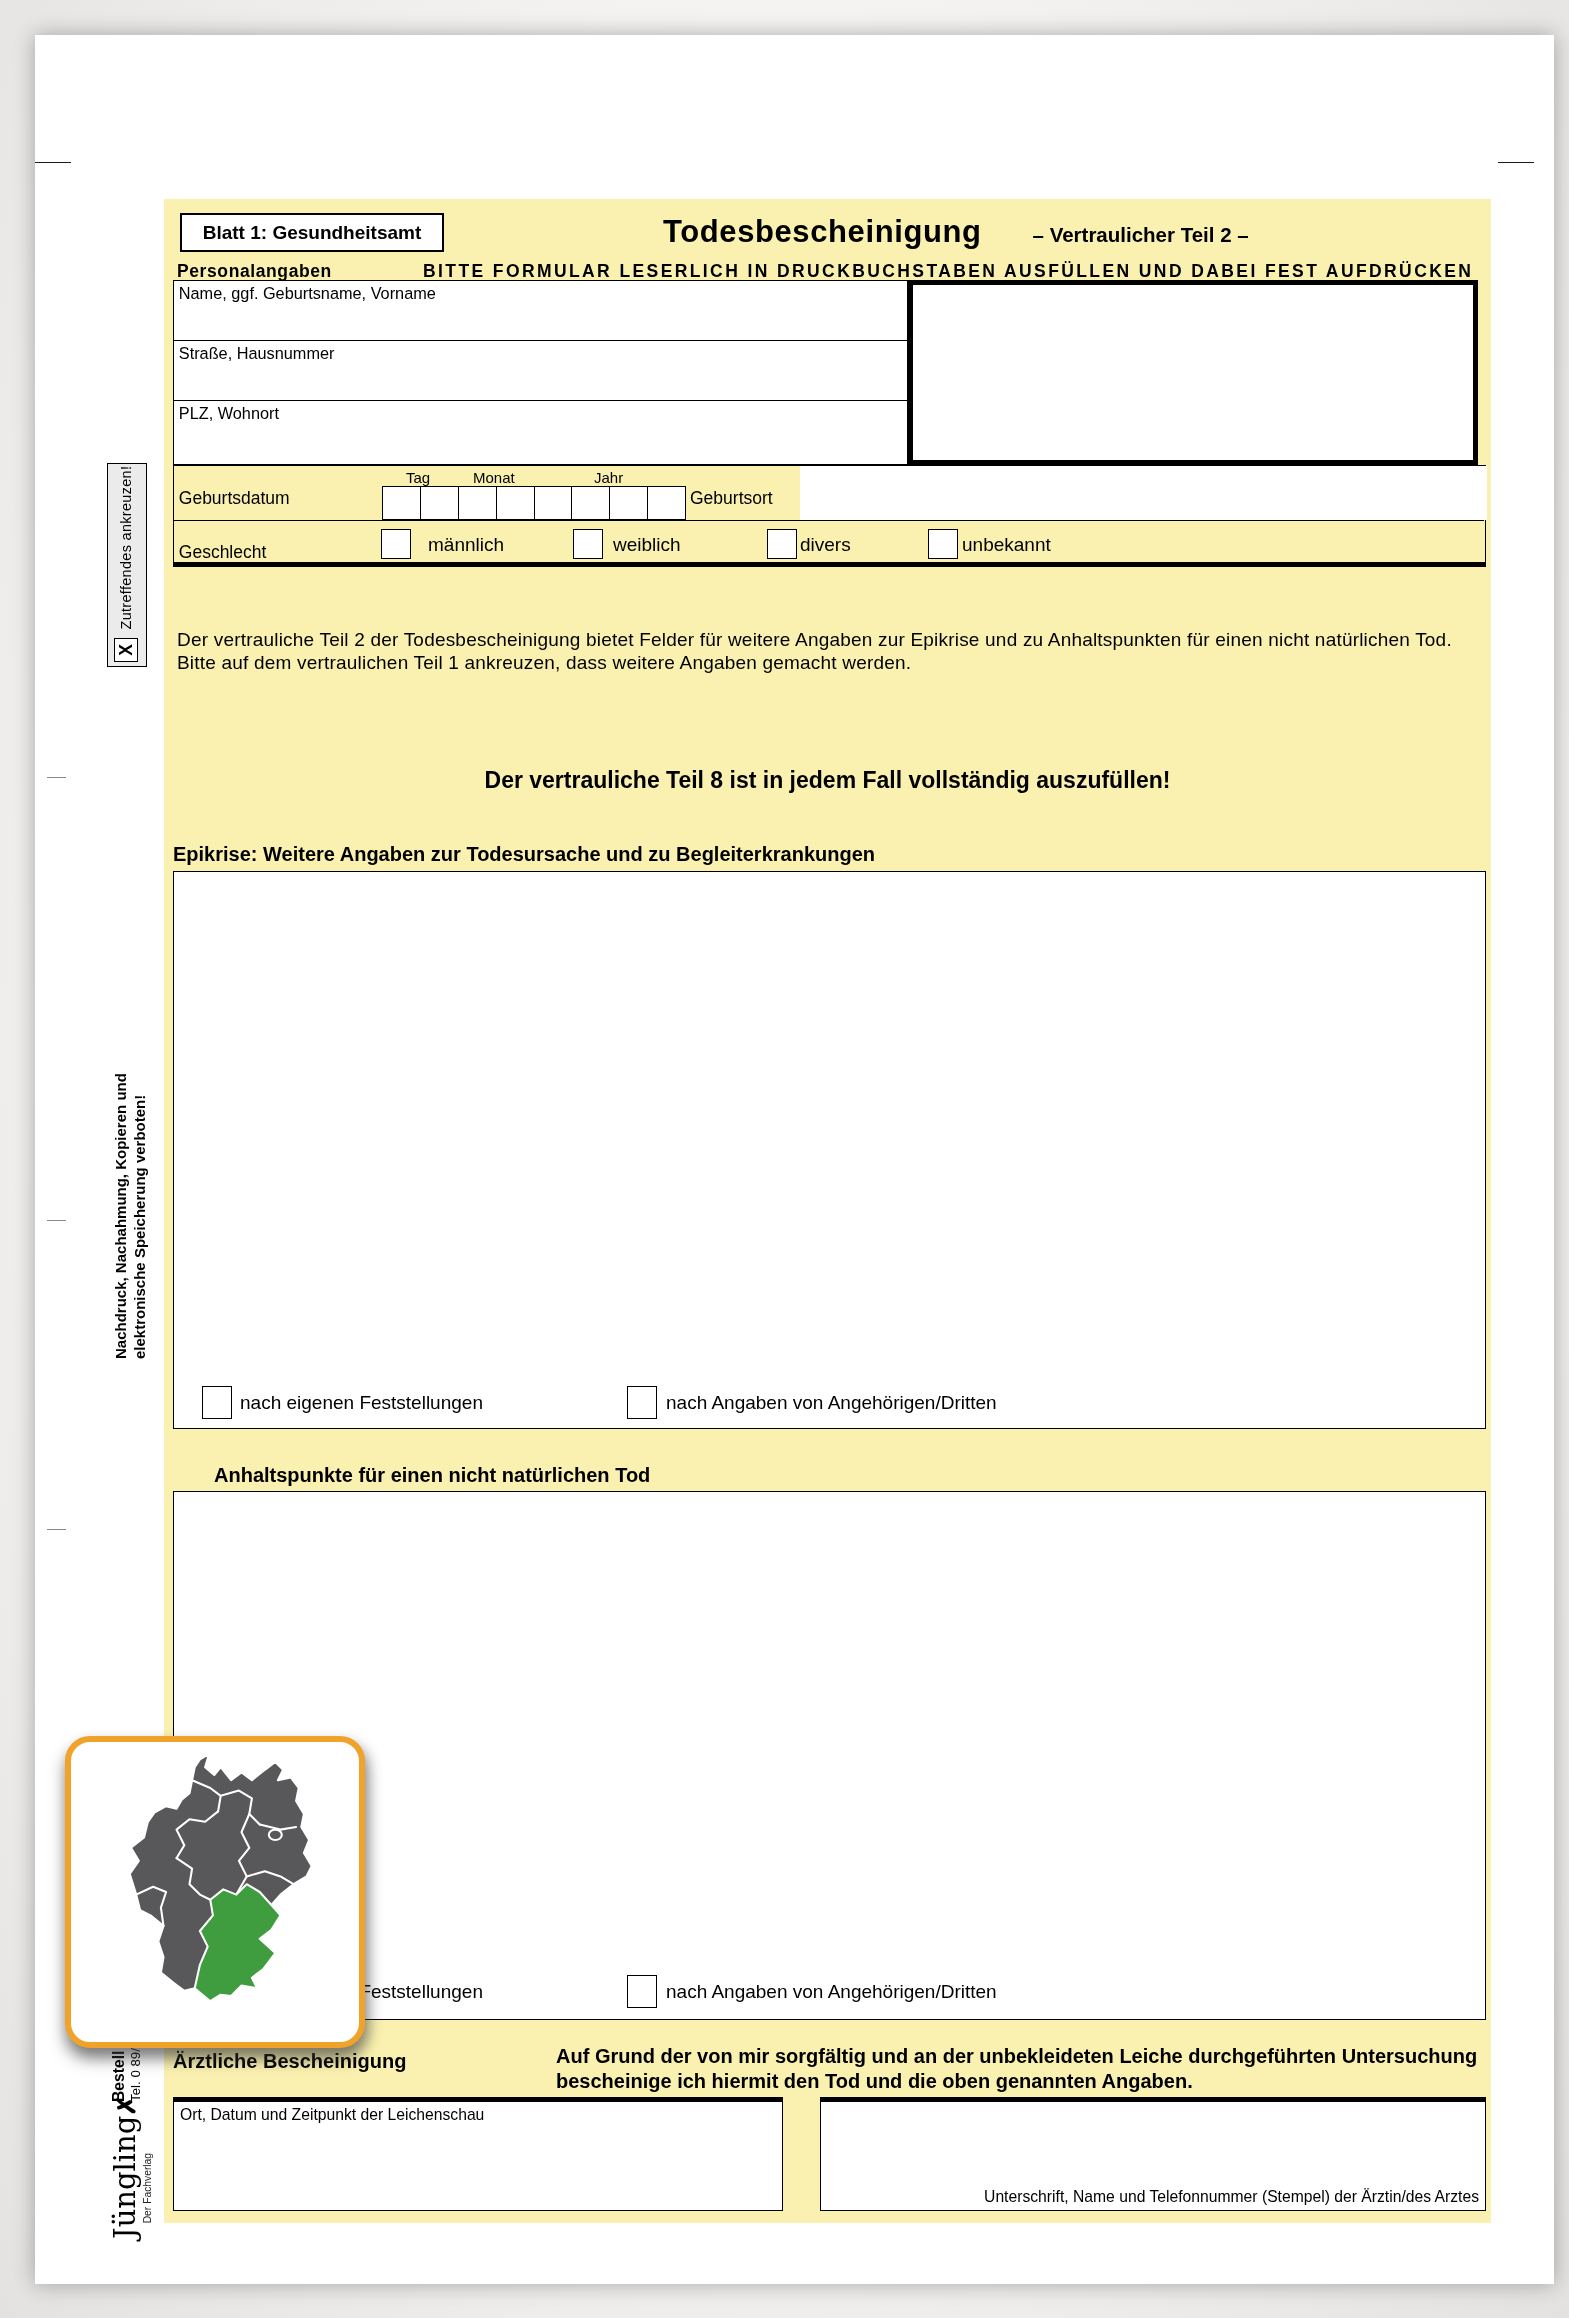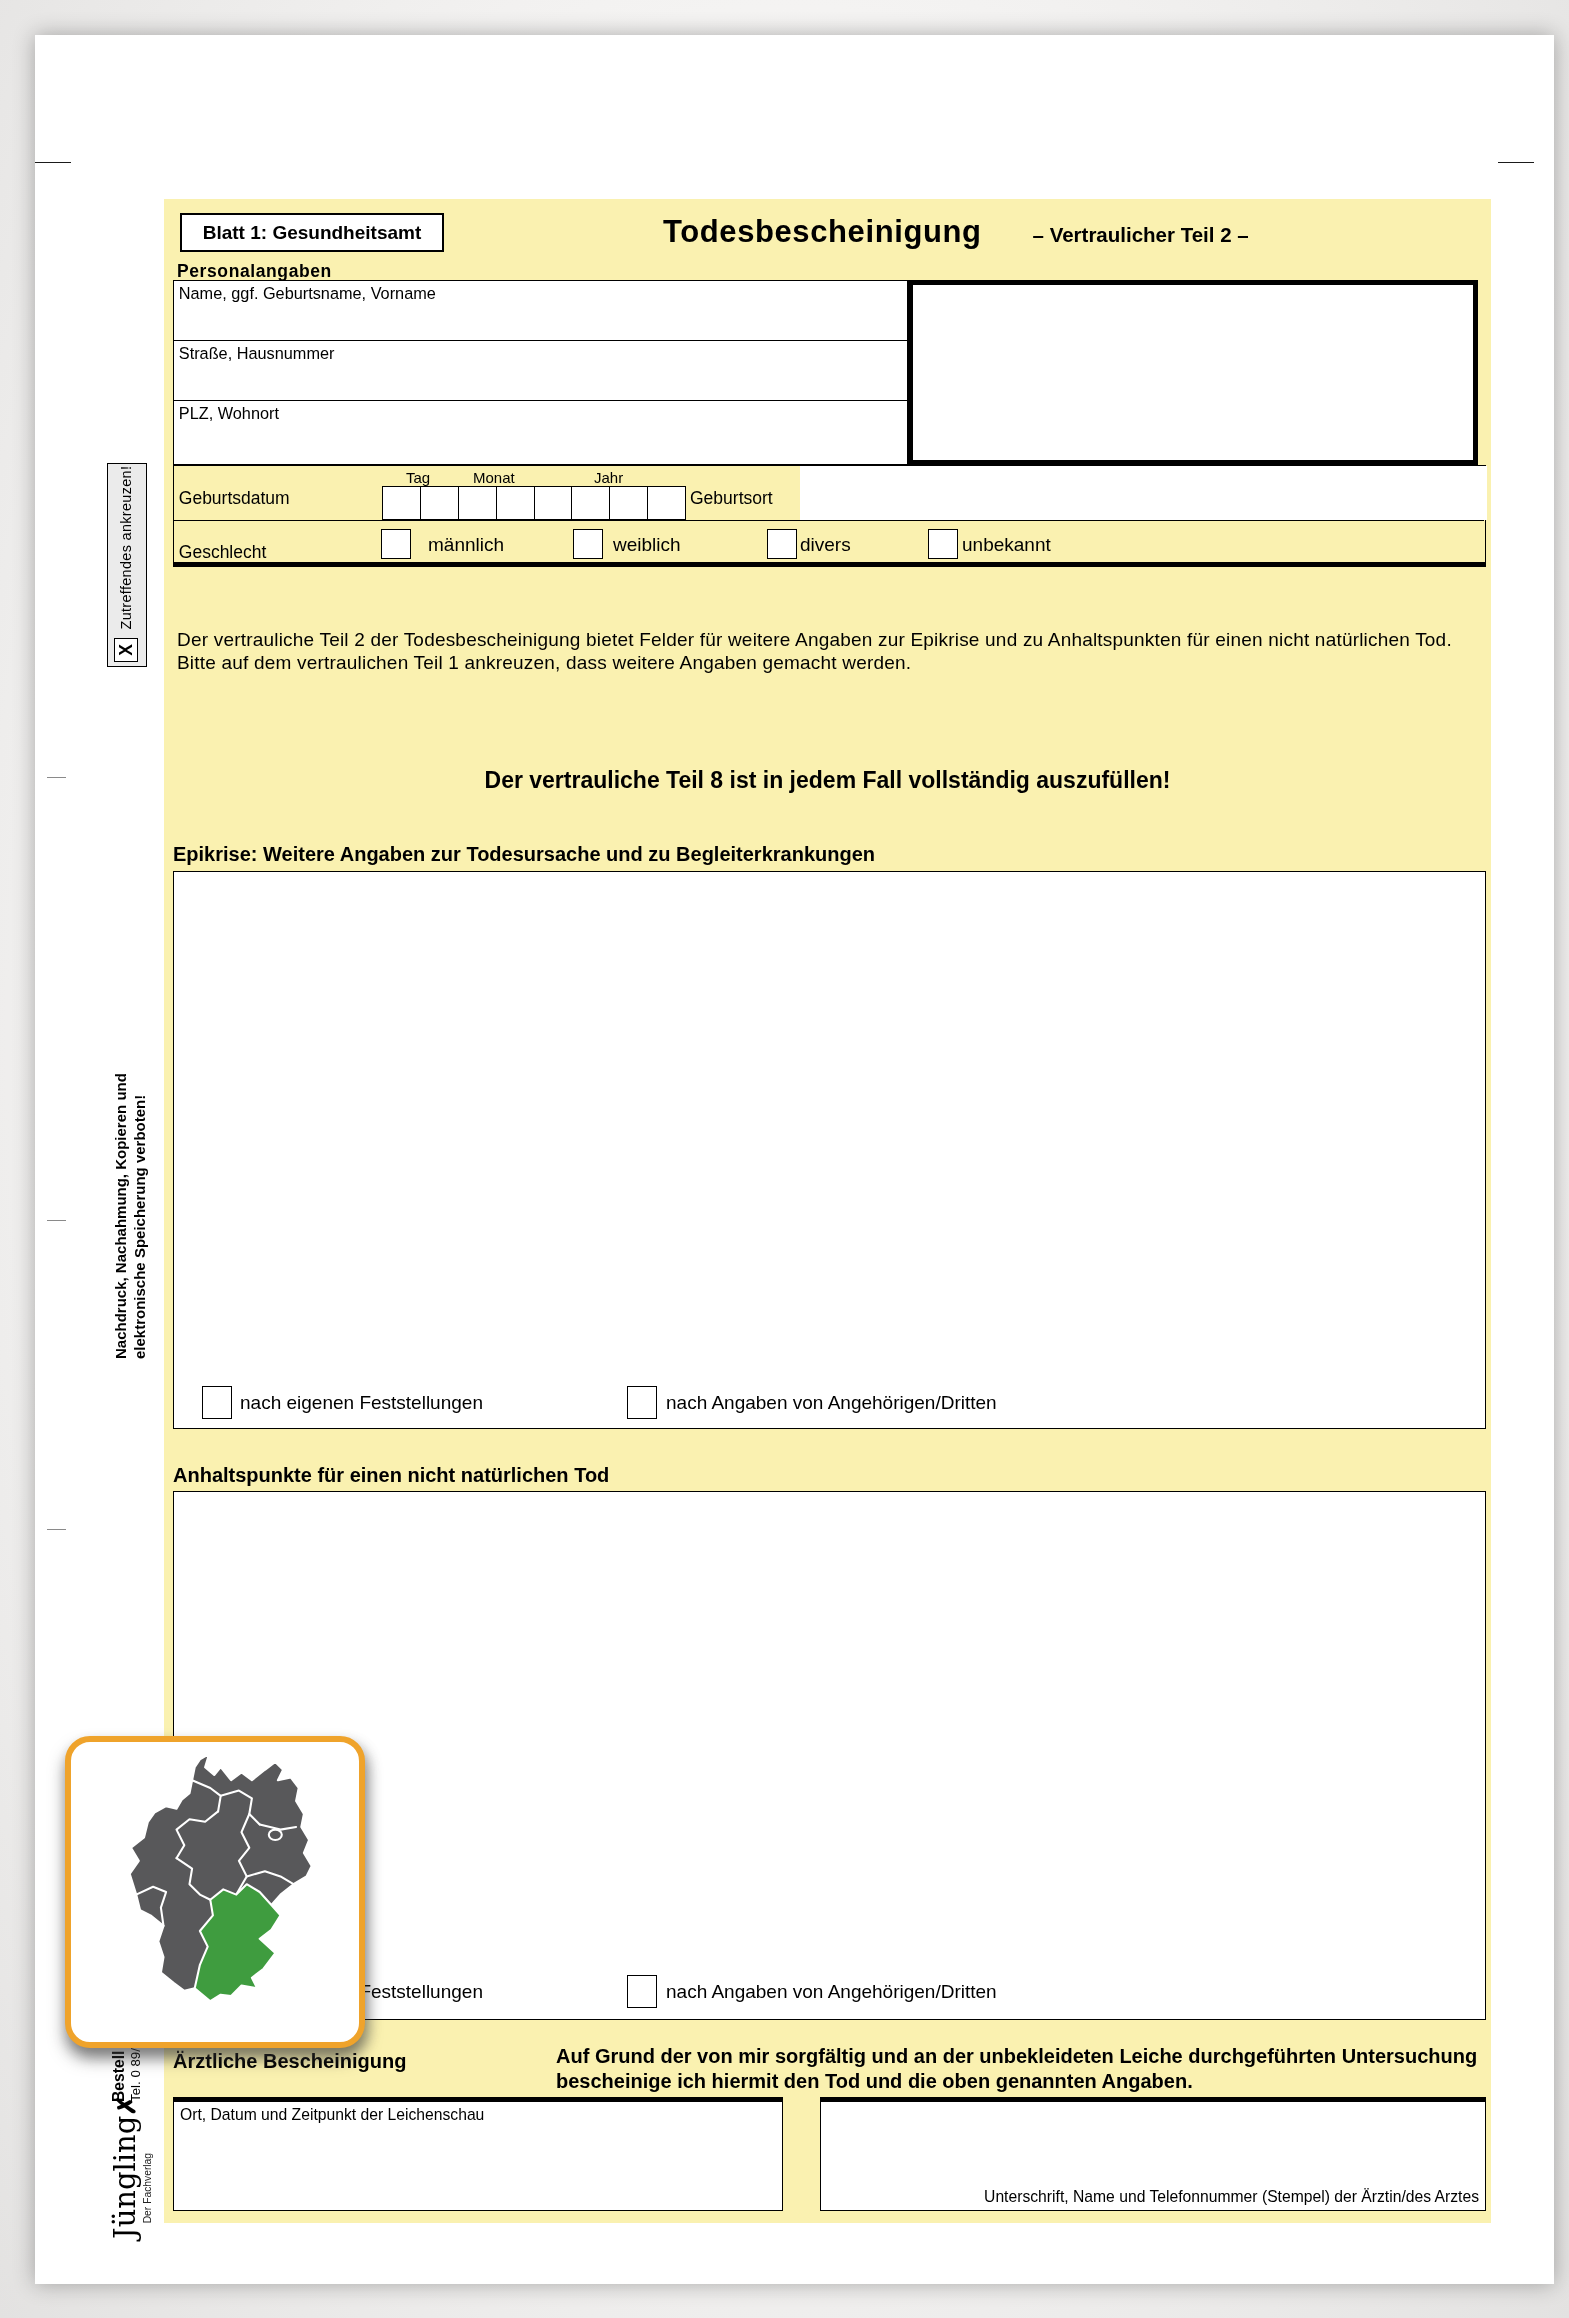--- a/index.html
+++ b/index.html
@@ -76,20 +76,21 @@
     <div class="form-bg"></div>
 
     <div class="sheetbox">
       <span>Blatt 1: Gesundheitsamt</span>
     </div>
     <div class="titlerow">
       <span class="title">Todesbescheinigung</span>
       <span class="subtitle">– Vertraulicher Teil 2 –</span>
     </div>
     <div class="seclabel">Personalangaben</div>
+    <div class="instruction">BITTE FORMULAR LESERLICH IN DRUCKBUCHSTABEN AUSFÜLLEN UND DABEI FEST AUFDRÜCKEN</div>
 
     <div class="personal">
       <div class="fieldrows">
         <div class="fieldrow">
           <span class="fieldlabel">Name, ggf. Geburtsname, Vorname</span>
         </div>
         <div class="fieldrow">
           <span class="fieldlabel">Straße, Hausnummer</span>
         </div>
         <div class="fieldrow">
@@ -135,21 +136,21 @@
     <div class="emphasis">Der vertrauliche Teil 8 ist in jedem Fall vollständig auszufüllen!</div>
 
     <div class="boxheading" style="top:808px;">Epikrise: Weitere Angaben zur Todesursache und zu Begleiterkrankungen</div>
     <div class="bigwhite" style="top:836px;height:558px;">
       <div class="cb" style="left:28px;top:514px;height:33px;"></div>
       <span class="cblabel" style="left:66px;top:520px;">nach eigenen Feststellungen</span>
       <div class="cb" style="left:453px;top:514px;height:33px;"></div>
       <span class="cblabel" style="left:492px;top:520px;">nach Angaben von Angehörigen/Dritten</span>
     </div>
 
-    <div class="boxheading" style="top:1429px;">Anhaltspunkte für einen nicht natürlichen Tod</div>
+    <div class="boxheading" style="top:1429px;margin-left:41px;">Anhaltspunkte für einen nicht natürlichen Tod</div>
     <div class="bigwhite" style="top:1456px;height:529px;">
       <div class="cb" style="left:28px;top:483px;height:33px;"></div>
       <span class="cblabel" style="left:66px;top:489px;">nach eigenen Feststellungen</span>
       <div class="cb" style="left:453px;top:483px;height:33px;"></div>
       <span class="cblabel" style="left:492px;top:489px;">nach Angaben von Angehörigen/Dritten</span>
     </div>
 
     <div class="boxheading" style="top:2015px;">Ärztliche Bescheinigung</div>
     <div class="stmt">Auf Grund der von mir sorgfältig und an der unbekleideten Leiche durchgeführten Untersuchung bescheinige ich hiermit den Tod und die oben genannten Angaben.</div>
 

